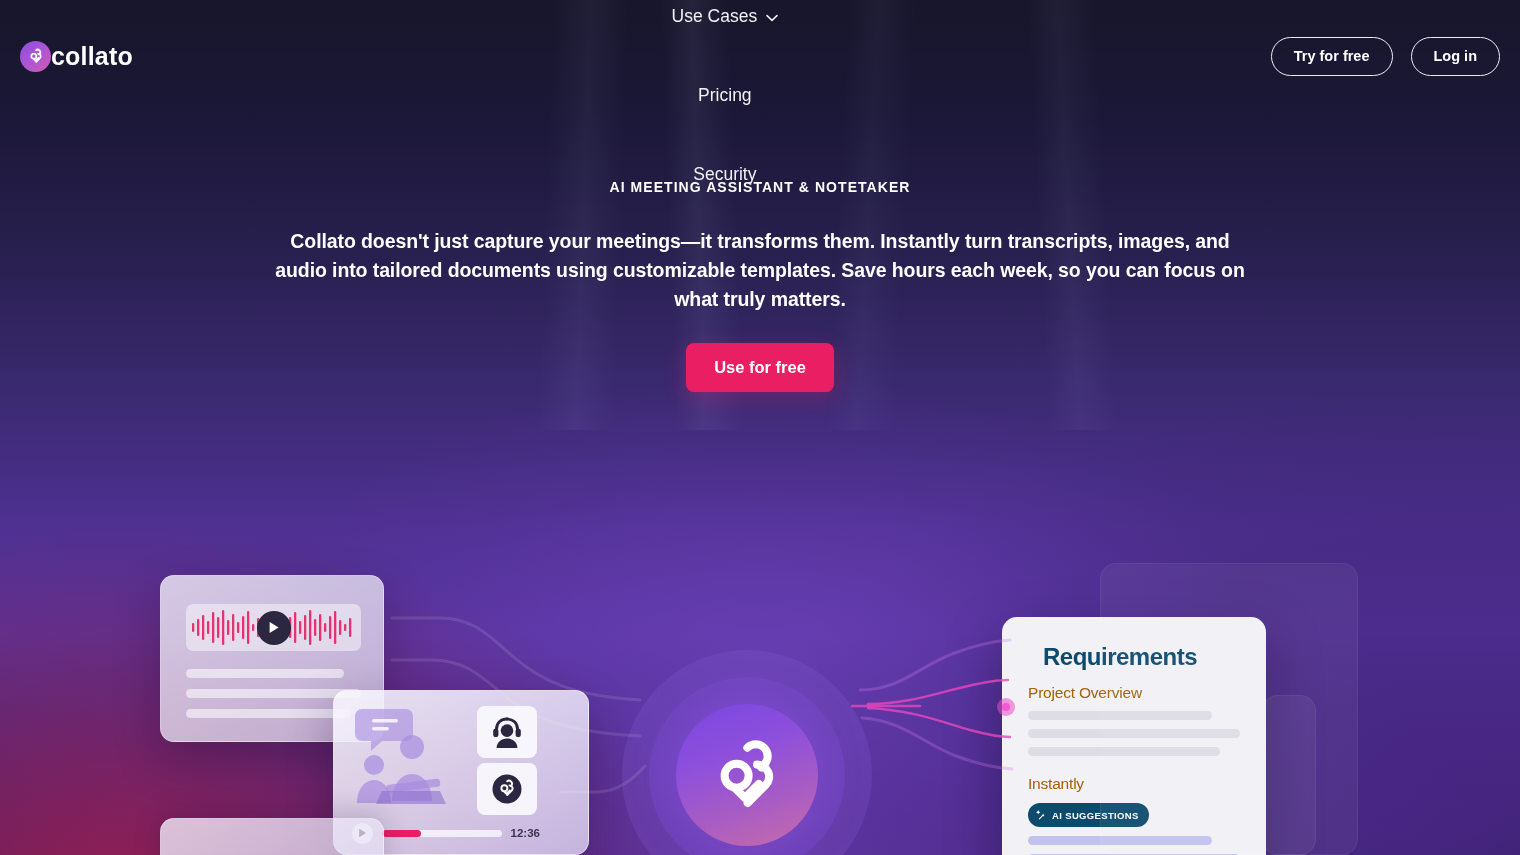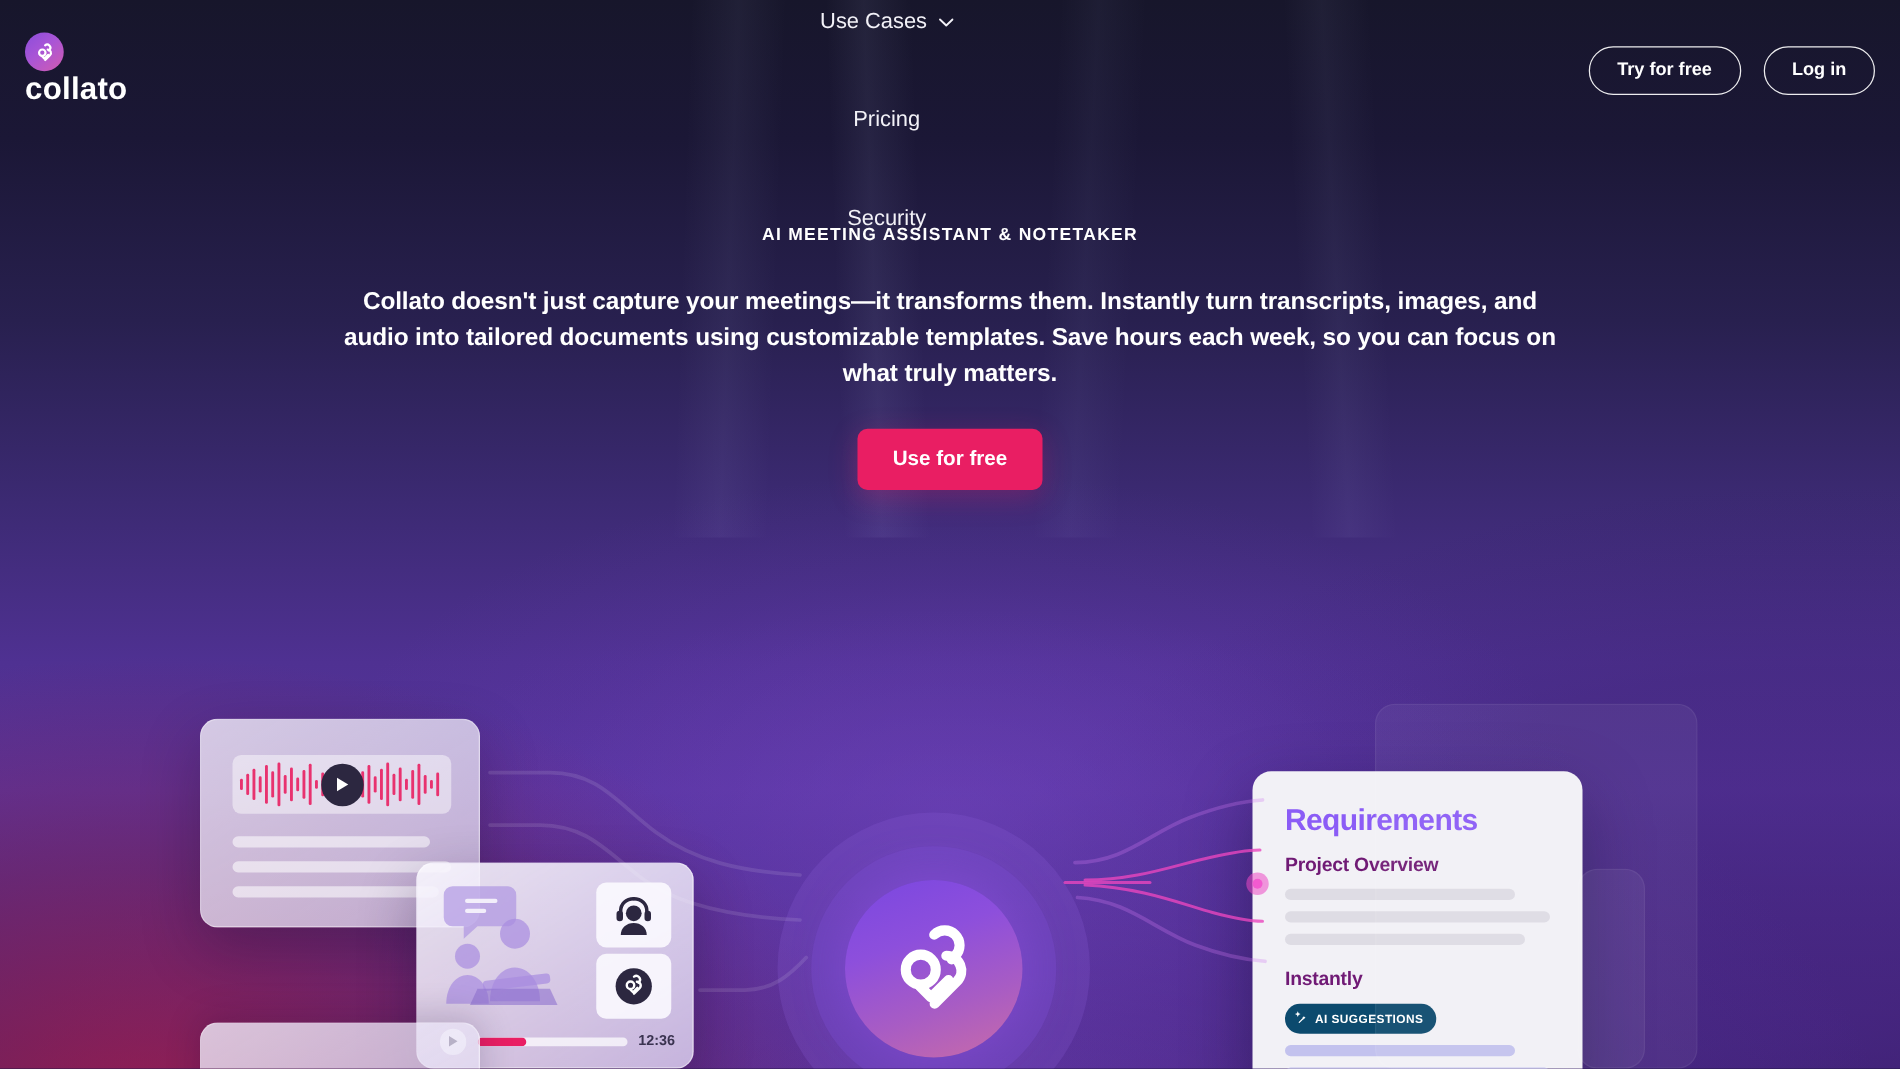--- a/index.html
+++ b/index.html
@@ -42,21 +42,21 @@
     pointer-events: none;
   }
 
   
   .header {
     position: relative; z-index: 40;
     height: 112px;
     display: flex; align-items: center;
     padding: 0 20px 0 20px;
   }
-  .brand { display: flex; text-decoration: none; flex-direction: column; }
+  .brand { display: flex; align-items: center; text-decoration: none; }
   .brand-badge {
     width: 31px; height: 31px; border-radius: 50%;
     background: linear-gradient(140deg, #8b4ddb 0%, #a955d6 45%, #d25bb0 100%);
     display: flex; align-items: center; justify-content: center;
     flex: 0 0 auto;
   }
   .brand-name {
     color: #fff; font-size: 25px; font-weight: 700; letter-spacing: .2px;
   }
 
@@ -153,21 +153,21 @@
   .play-circle {
     position: absolute; left: 50%; top: 50%; transform: translate(-50%,-50%);
     width: 34px; height: 34px; border-radius: 50%;
     background: #2c2740;
     display: flex; align-items: center; justify-content: center;
   }
   .skel { position: absolute; height: 9px; border-radius: 5px; background: rgba(255,255,255,.56); }
 
   
   #video-card {
-    left: 333px; top: 690px; width: 222px; height: 165px;
+    left: 333px; top: 690px; width: 256px; height: 165px;
     background: linear-gradient(150deg, rgba(248,246,253,.90) 0%, rgba(223,214,243,.80) 100%);
     border: 1px solid rgba(255,255,255,.42);
     box-shadow: 0 18px 46px rgba(22,10,48,.32);
     overflow: hidden;
   }
   .tile {
     position: absolute; border-radius: 8px;
     background: rgba(252,251,255,.88);
     display: flex; align-items: center; justify-content: center;
   }
@@ -204,22 +204,22 @@
 
   
   #doc-card {
     left: 1002px; top: 617px; width: 264px; height: 260px;
     background: #f2f1f6;
     border-radius: 15px;
     box-shadow: 0 20px 54px rgba(18,8,44,.40);
     padding: 26px 26px 0 26px;
     overflow: hidden;
   }
-  .doc-title { color: #8b5cf6; font-size: 24px; font-weight: 800; letter-spacing: -.5px; line-height: 28px; }
-  .doc-h { color: #701a75; font-size: 15.5px; font-weight: 700; letter-spacing: -.2px; margin-top: 13px; }
+  .doc-title { color: #0c4a6e; font-size: 24px; font-weight: 800; letter-spacing: -.5px; line-height: 28px; margin-left: 15px; }
+  .doc-h { color: #a16207; font-size: 15.5px; font-weight: 400; letter-spacing: -.2px; margin-top: 13px; }
   .doc-line { height: 9px; border-radius: 5px; background: #dedce4; margin-top: 9px; }
   .doc-line.p { background: #c3c2ee; }
   .ai-badge {
     display: inline-flex; align-items: center; gap: 6px;
     background: #0c4a6e; border-radius: 999px;
     padding: 3px 10px 3px 7px; margin-top: 10px;
   }
   .ai-badge-label { color: #fff; font-size: 9.5px; font-weight: 700; letter-spacing: .35px; white-space: nowrap; }
 </style>
 </head>

